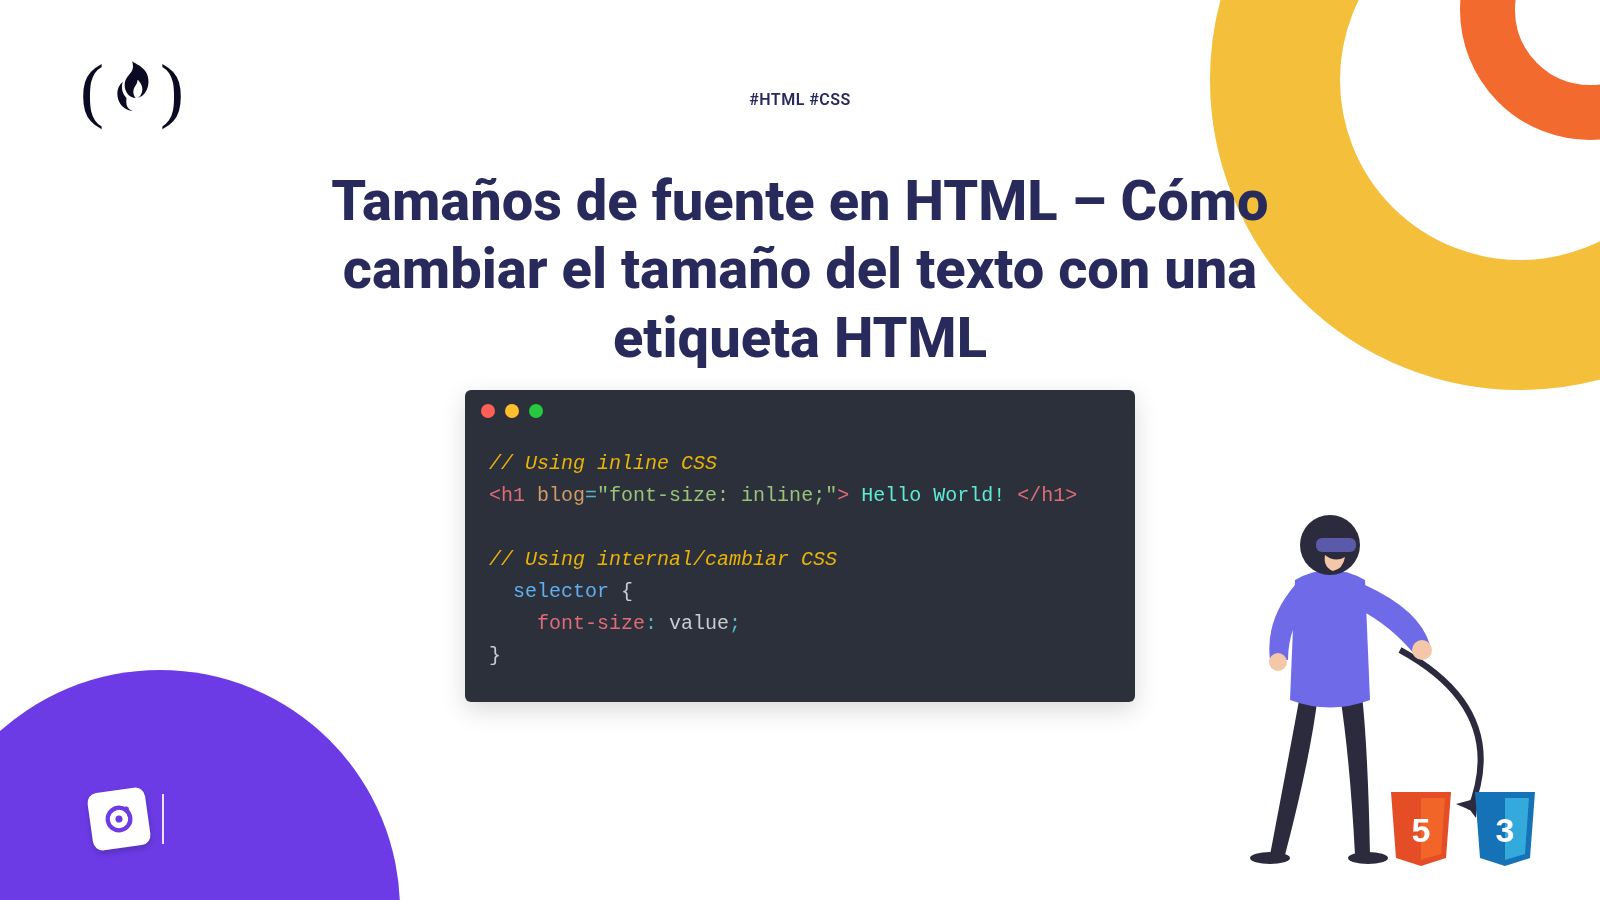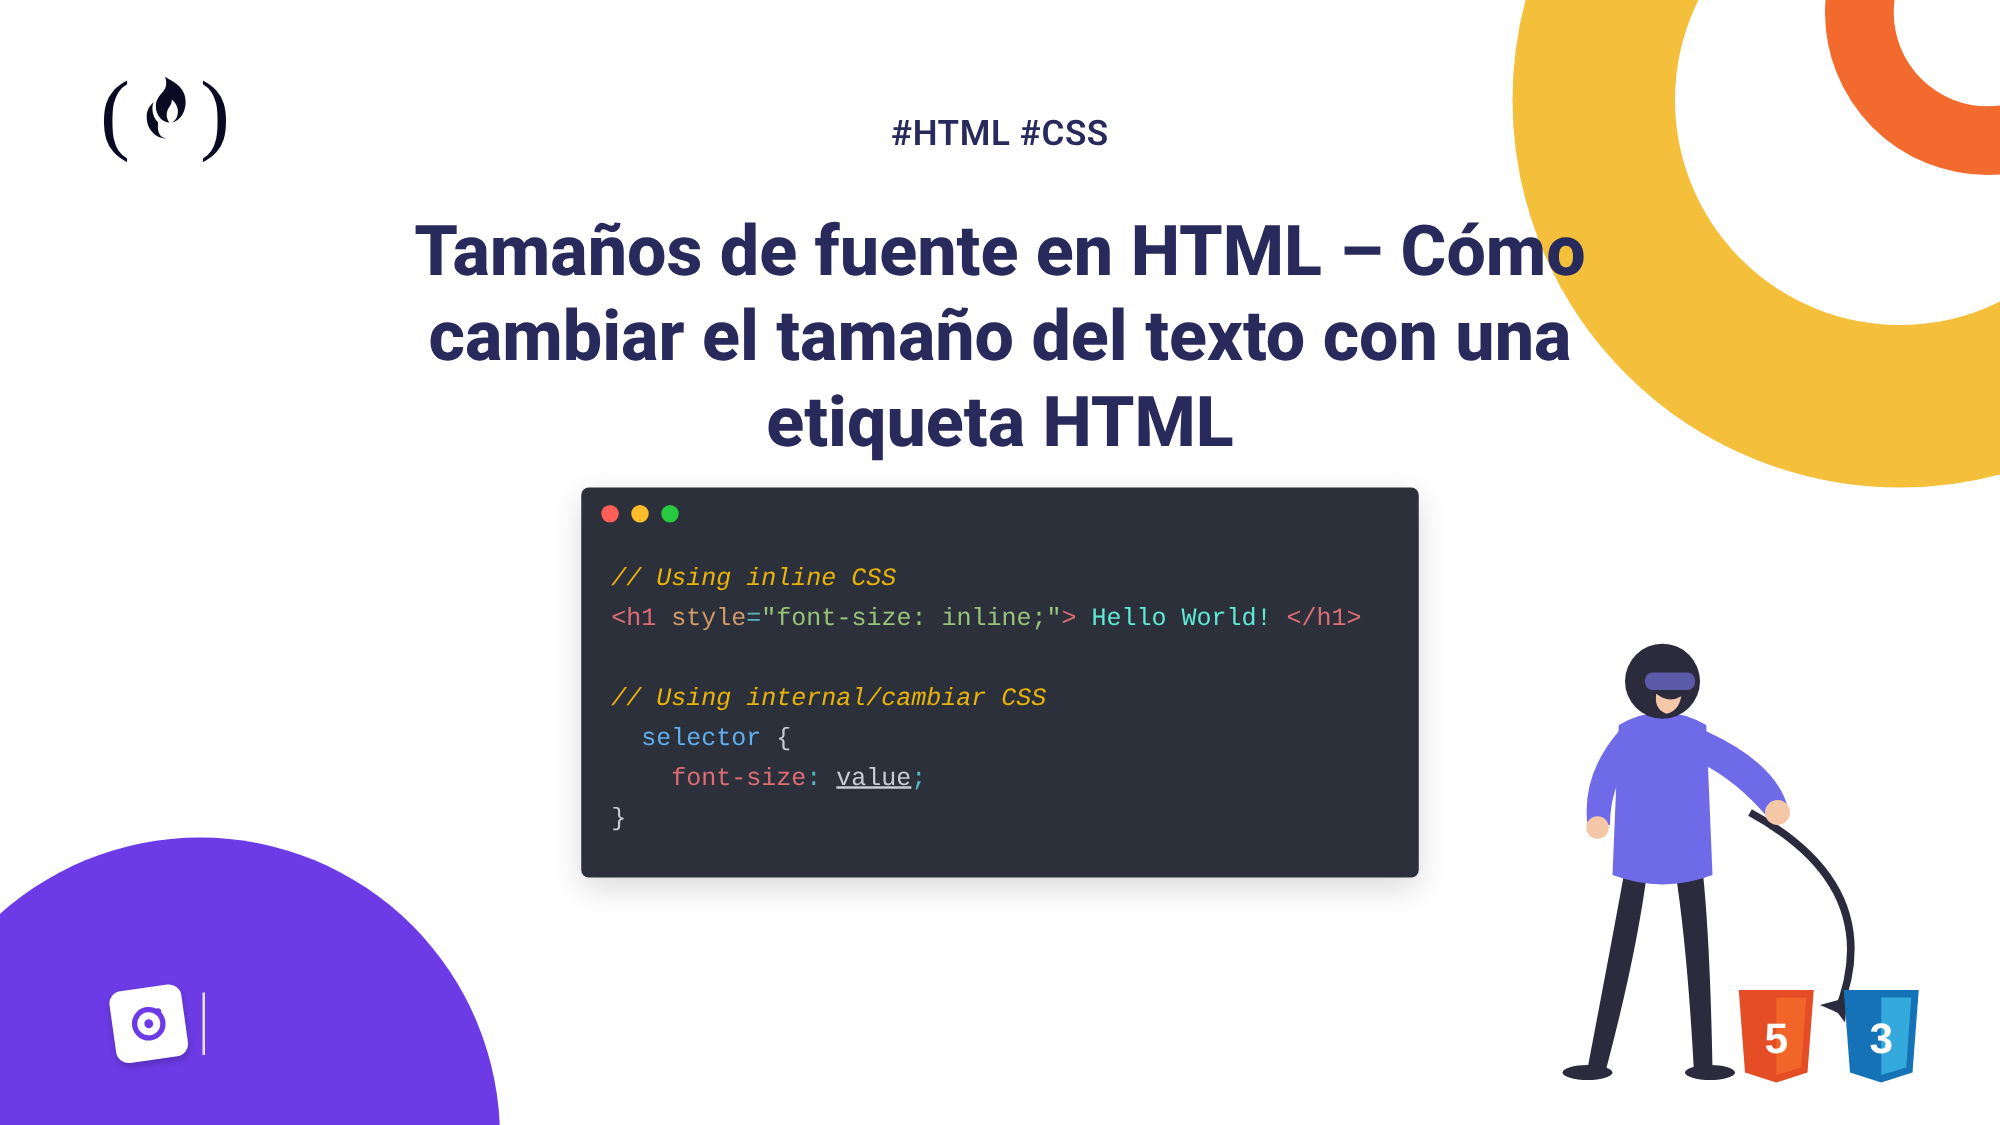--- a/index.html
+++ b/index.html
@@ -109,21 +109,21 @@
       margin-top: 0px;
     }
 
     
     .tags {
       position: absolute;
       top: 90px;
       left: 50%;
       transform: translateX(-50%);
       text-align: center;
-      font-size: 28px;
+      font-size: 16px;
       font-weight: 600;
       color: #282a5c;
       letter-spacing: 0.5px;
     }
 
     
     .title {
       position: absolute;
       top: 155px;
       left: 50%;
@@ -171,21 +171,21 @@
       white-space: pre;
     }
     .code .comment { color: #eab308; font-style: italic; }
     .code .tag { color: #e06c75; }
     .code .attr { color: #d19a66; }
     .code .op { color: #56b6c2; }
     .code .str { color: #98c379; }
     .code .text { color: #5eead4; }
     .code .sel { color: #61afef; margin-left: 24px; }
     .code .prop { color: #e06c75; text-align: right; }
-    .code .val { color: #c8ccd4; text-decoration: underline; }
+    .code .val { color: #c8ccd4; }
     .code .brace { color: #c8ccd4; }
 
     
     .illustration {
       position: absolute;
       bottom: 20px;
       right: 50px;
       width: 380px;
       height: 420px;
     }
@@ -224,21 +224,21 @@
 
 <h1 class="title">Tamaños de fuente en HTML – Cómo cambiar el tamaño del texto con una etiqueta HTML</h1>
 
 <div class="code-window">
   <div class="traffic">
     <span class="red"></span>
     <span class="yellow"></span>
     <span class="green"></span>
   </div>
   <div class="code"><span class="comment">// Using inline CSS</span>
-<span class="tag">&lt;</span><span class="tag">h1</span> <span class="attr">style</span><span class="op">=</span><span class="str">"</span><span class="str">font-size: inline;</span><span class="str">"</span><span class="tag">&gt;</span><span class="text"> Hello World! </span><span class="tag">&lt;/</span><span class="tag">h1</span><span class="tag">&gt;</span>
+<span class="tag">&lt;</span><span class="tag">h1</span> <span class="attr">blog</span><span class="op">=</span><span class="str">"</span><span class="str">font-size: inline;</span><span class="str">"</span><span class="tag">&gt;</span><span class="text"> Hello World! </span><span class="tag">&lt;/</span><span class="tag">h1</span><span class="tag">&gt;</span>
 
 <span class="comment">// Using internal/cambiar CSS</span>
 <span class="sel">selector </span><span class="brace">{</span>
     <span class="prop">font-size</span><span class="op">: </span><span class="val">value</span><span class="op">;</span>
 <span class="brace">}</span></div>
 </div>
 
 <div class="circle-purple"></div>
 <div class="joels-block">
   <div class="joels-icon">

